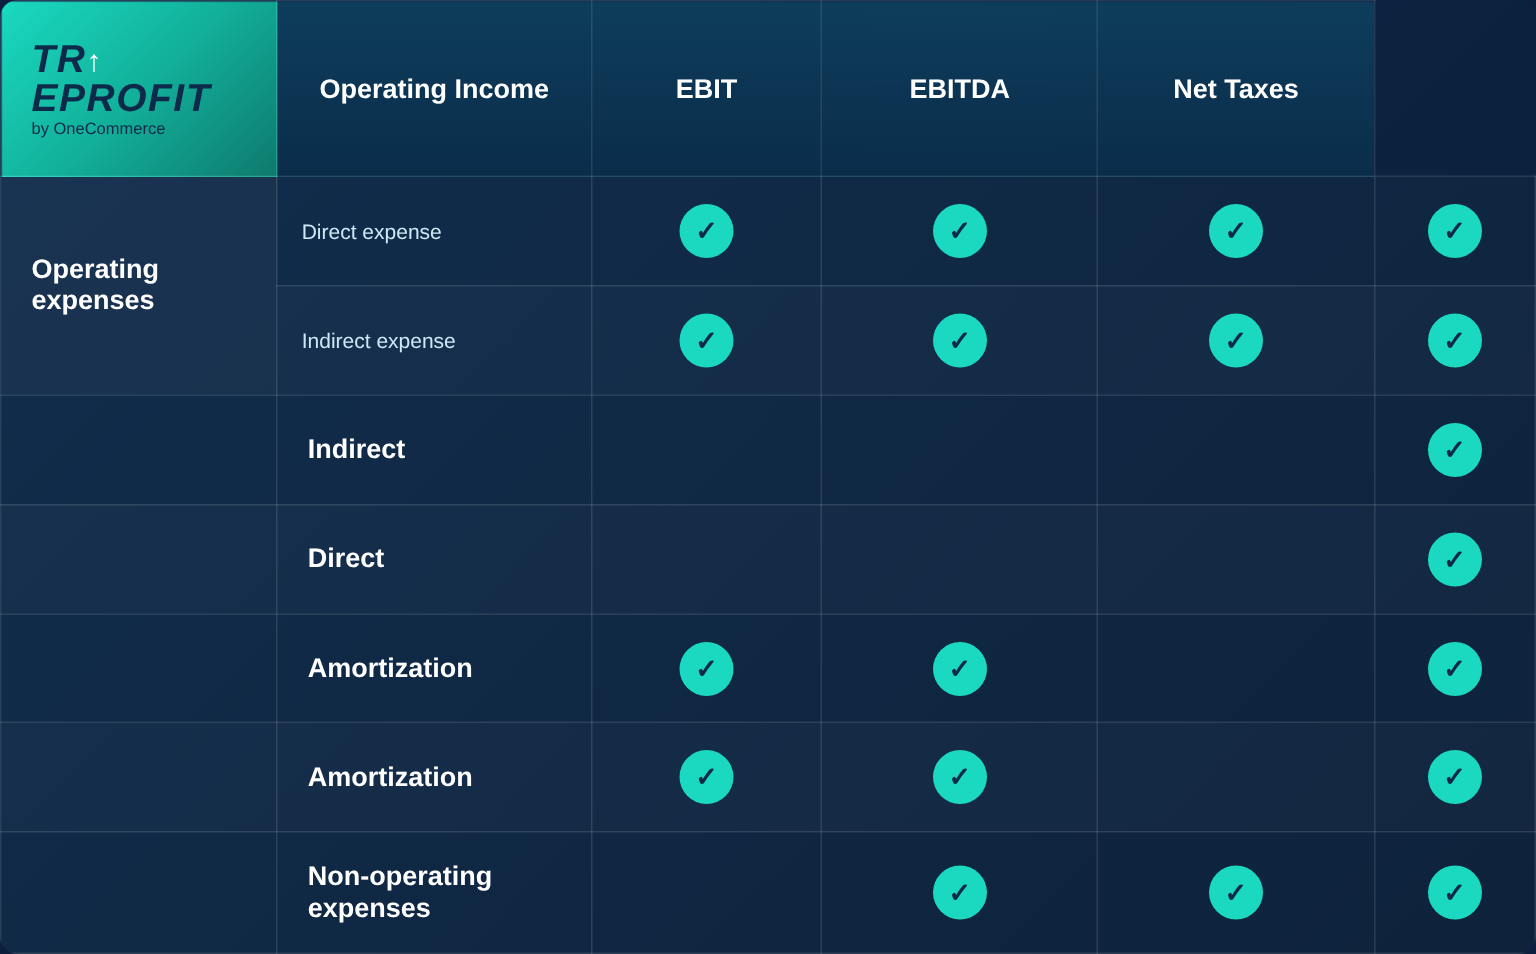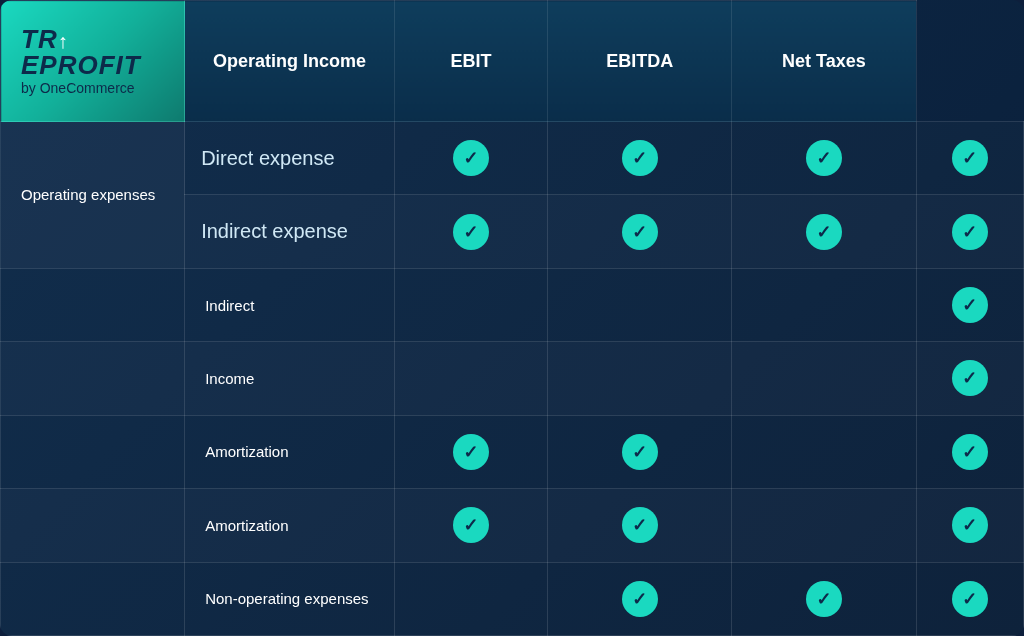--- a/index.html
+++ b/index.html
@@ -58,21 +58,21 @@
     .logo-text {
       font-size: 26px;
       font-weight: 900;
       color: #0d2a4a;
       letter-spacing: 1px;
       line-height: 1;
       font-style: italic;
     }
 
     .logo-sub {
-      font-size: 14px;
+      font-size: 11px;
       color: #0d2a4a;
       font-weight: 500;
     }
 
     .arrow-icon {
       display: inline-block;
       color: #ffffff;
       font-size: 20px;
       vertical-align: middle;
     }
@@ -81,29 +81,29 @@
       border: 1px solid rgba(255,255,255,0.12);
       text-align: center;
       vertical-align: middle;
       padding: 10px;
     }
 
     tbody tr td.row-label {
       text-align: left;
       padding: 10px 20px;
       color: #ffffff;
-      font-size: 15px;
-      font-weight: 400;
+      font-size: 18px;
+      font-weight: 700;
     }
 
     tbody tr td.sub-label {
       text-align: left;
       padding: 8px 16px;
       color: #d0e8f5;
-      font-size: 20px;
+      font-size: 14px;
       font-weight: 400;
       background: rgba(255,255,255,0.03);
     }
 
     .check-circle {
       display: inline-flex;
       align-items: center;
       justify-content: center;
       width: 36px;
       height: 36px;
@@ -168,21 +168,21 @@
         <tr>
           <td></td>
           <td class="row-label">Indirect</td>
           <td></td>
           <td></td>
           <td></td>
           <td><span class="check-circle">✓</span></td>
         </tr>
         <tr>
           <td></td>
-          <td class="row-label">Income</td>
+          <td class="row-label">Direct</td>
           <td></td>
           <td></td>
           <td></td>
           <td><span class="check-circle">✓</span></td>
         </tr>
         <tr>
           <td></td>
           <td class="row-label">Amortization</td>
           <td><span class="check-circle">✓</span></td>
           <td><span class="check-circle">✓</span></td>

